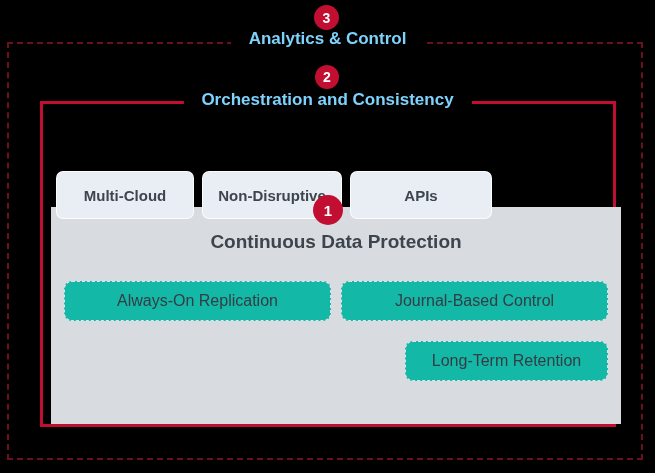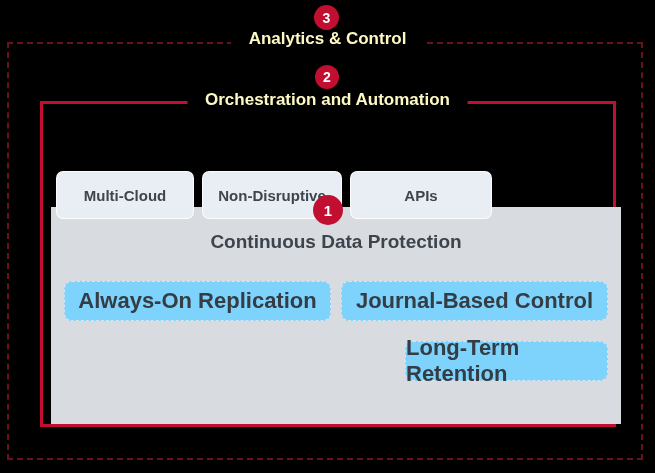--- a/index.html
+++ b/index.html
@@ -21,21 +21,21 @@
   }
   .layer-label {
     position: absolute;
     left: 50%;
     transform: translateX(-50%);
     background: #000;
     padding: 0 18px;
     white-space: nowrap;
     font-weight: bold;
     font-size: 17px;
-    color: #fef9c3;
+    color: #7dd3fc;
     z-index: 5;
     line-height: 20px;
   }
   .label-3 { top: 29px; }
   .label-2 { top: 90px; }
   
   .badge {
     position: absolute;
     background: #c10e31;
     color: #ffffff;
@@ -99,29 +99,29 @@
     width: 100%;
     text-align: center;
     font-weight: bold;
     font-size: 19px;
     color: #3d444c;
     margin: 0;
   }
   .gray-chip {
     position: absolute;
     height: 40px;
-    background: #7dd3fc;
+    background: #14b8a6;
     border: 1px dashed #dfe3e7;
     border-radius: 8px;
     box-sizing: border-box;
     display: flex;
     align-items: center;
     justify-content: center;
-    font-weight: bold;
-    font-size: 22px;
+    font-weight: normal;
+    font-size: 16px;
     color: #353c44;
   }
   .gc-1 { left: 13px;  top: 74px;  width: 267px; }
   .gc-2 { left: 290px; top: 74px;  width: 267px; }
   .gc-3 { left: 13px;  top: 134px; width: 331px; }
   .gc-4 { left: 354px; top: 134px; width: 203px; }
 </style>
 </head>
 <body>
 
@@ -130,21 +130,21 @@
   <div class="outer-box"></div>
   <div class="badge badge-3">
     <span>3</span>
   </div>
   <div class="layer-label label-3">Analytics &amp; Control</div>
 
   <div class="red-box"></div>
   <div class="badge badge-2">
     <span>2</span>
   </div>
-  <div class="layer-label label-2">Orchestration and Automation</div>
+  <div class="layer-label label-2">Orchestration and Consistency</div>
 
   <div class="top-chips">
     <div class="top-chip">Multi-Cloud</div>
     <div class="top-chip">Non-Disruptive</div>
     <div class="top-chip">APIs</div>
   </div>
 
   <div class="gray-panel">
     <h2 class="gray-title">Continuous Data Protection</h2>
     <div class="gray-chip gc-1">Always-On Replication</div>

